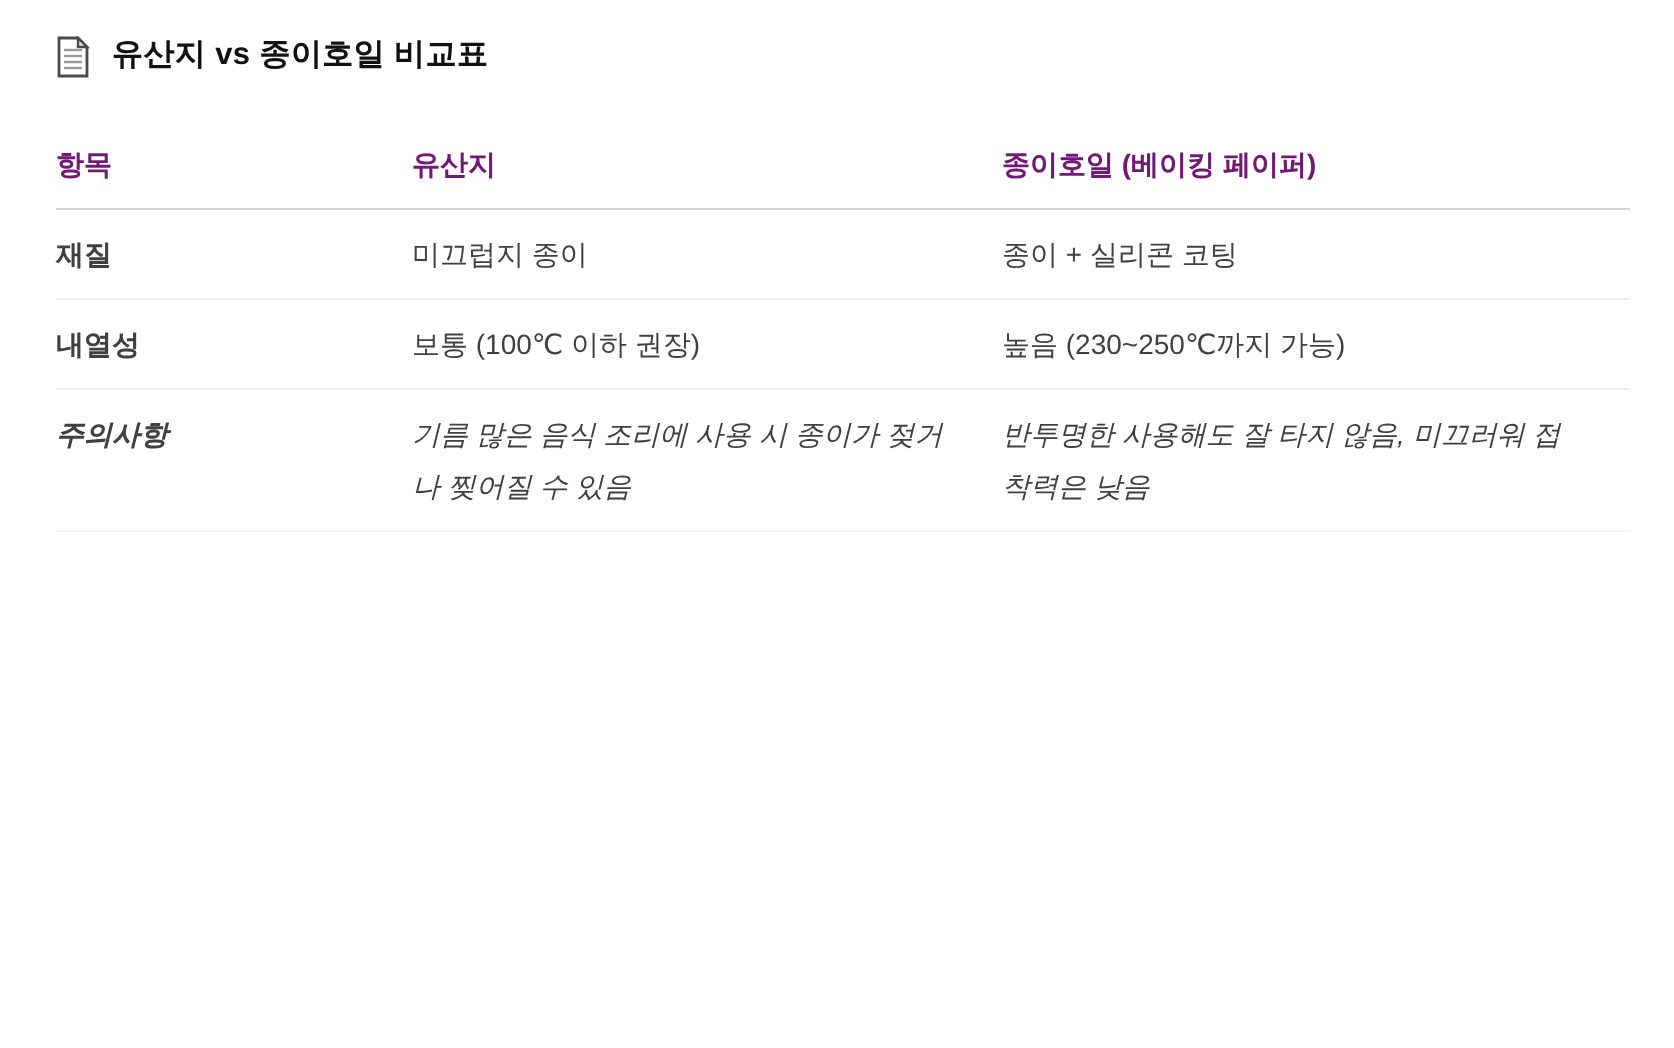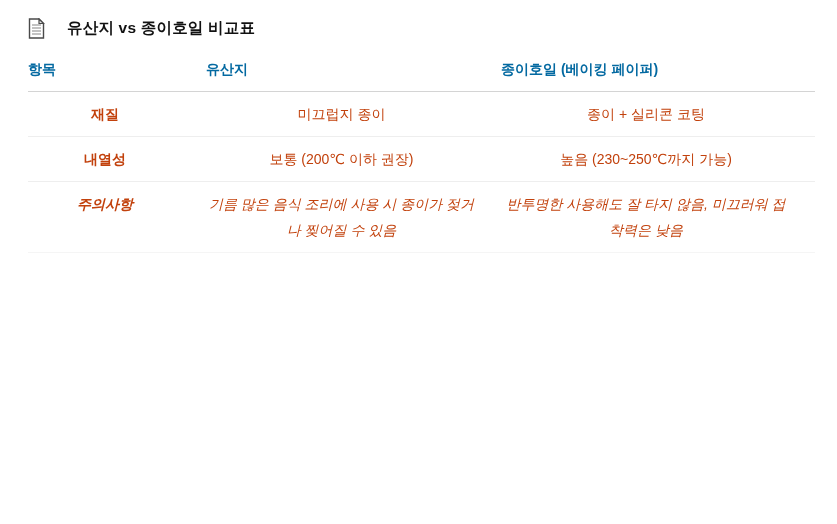--- a/index.html
+++ b/index.html
@@ -9,22 +9,22 @@
     background: #ffffff;
     font-family: "Liberation Sans", "DejaVu Sans", sans-serif;
     overflow: hidden;
   }
   .page {
     padding: 15px 25px 0 28px;
   }
   .title-row {
     display: flex;
     align-items: center;
-    gap: 22px;
-    margin-bottom: 13px;
+    gap: 11px;
+    margin-bottom: 26px;
     height: 26px;
   }
   .doc-icon {
     display: inline-flex;
     width: 17px;
     height: 21px;
     flex: 0 0 auto;
   }
   .page-title {
     font-size: 15.5px;
@@ -39,30 +39,30 @@
     table-layout: fixed;
   }
   table.compare col.c1 { width: 178px; }
   table.compare col.c2 { width: 295px; }
   table.compare col.c3 { width: 314px; }
   thead th {
     text-align: left;
     vertical-align: top;
     font-size: 14px;
     font-weight: bold;
-    color: #0369a1;
+    color: #701a75;
     padding: 6px 24px 13px 0;
     border-bottom: 1px solid #d4d4d4;
     line-height: 18px;
   }
   tbody th, tbody td {
-    text-align: center;
+    text-align: left;
     vertical-align: top;
     font-size: 14px;
-    color: #c2410c;
+    color: #404040;
     padding: 9px 24px 9px 0;
     line-height: 26px;
     border-bottom: 1px solid #eeeeee;
     word-break: break-all;
     margin-left: 40px;
   }
   tbody th { font-weight: bold; }
   tbody td { font-weight: normal; }
   tbody tr.bold-row td { font-weight: bold; }
   tbody tr:last-child th, tbody tr:last-child td {
@@ -103,21 +103,21 @@
       </tr>
     </thead>
     <tbody id="table-body">
         <tr>
           <th scope="row">재질</th>
           <td>미끄럽지 종이</td>
           <td>종이 + 실리콘 코팅</td>
         </tr>
         <tr>
           <th scope="row">내열성</th>
-          <td>보통 (200℃ 이하 권장)</td>
+          <td>보통 (100℃ 이하 권장)</td>
           <td>높음 (230~250℃까지 가능)</td>
         </tr>
         <tr>
           <th scope="row">주의사항</th>
           <td>기름 많은 음식 조리에 사용 시 종이가 젖거나 찢어질 수 있음</td>
           <td>반투명한 사용해도 잘 타지 않음, 미끄러워 접착력은 낮음</td>
         </tr>
       </tbody>
   </table>
 

